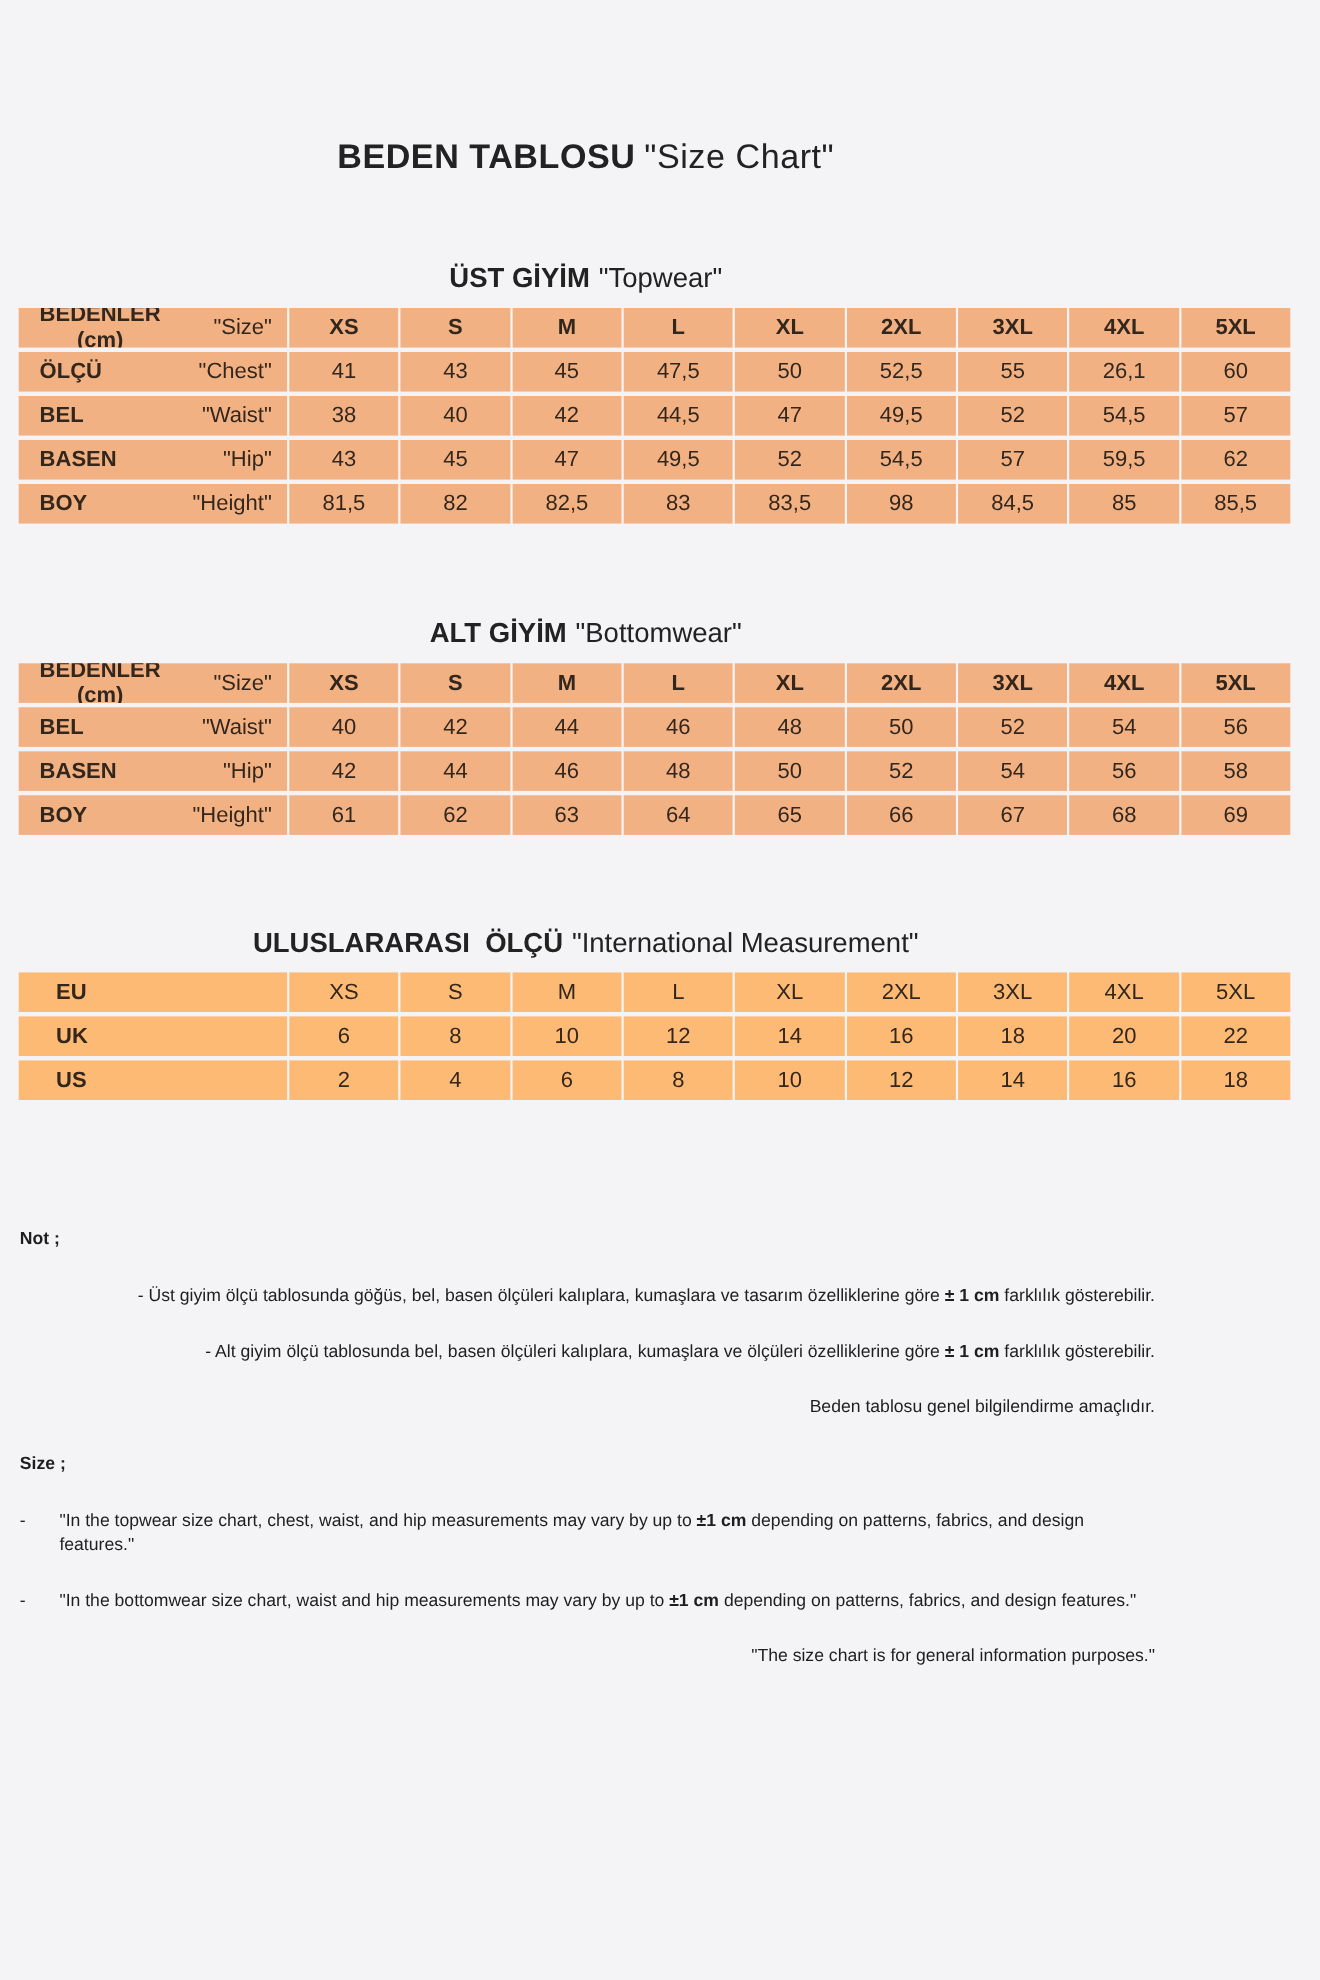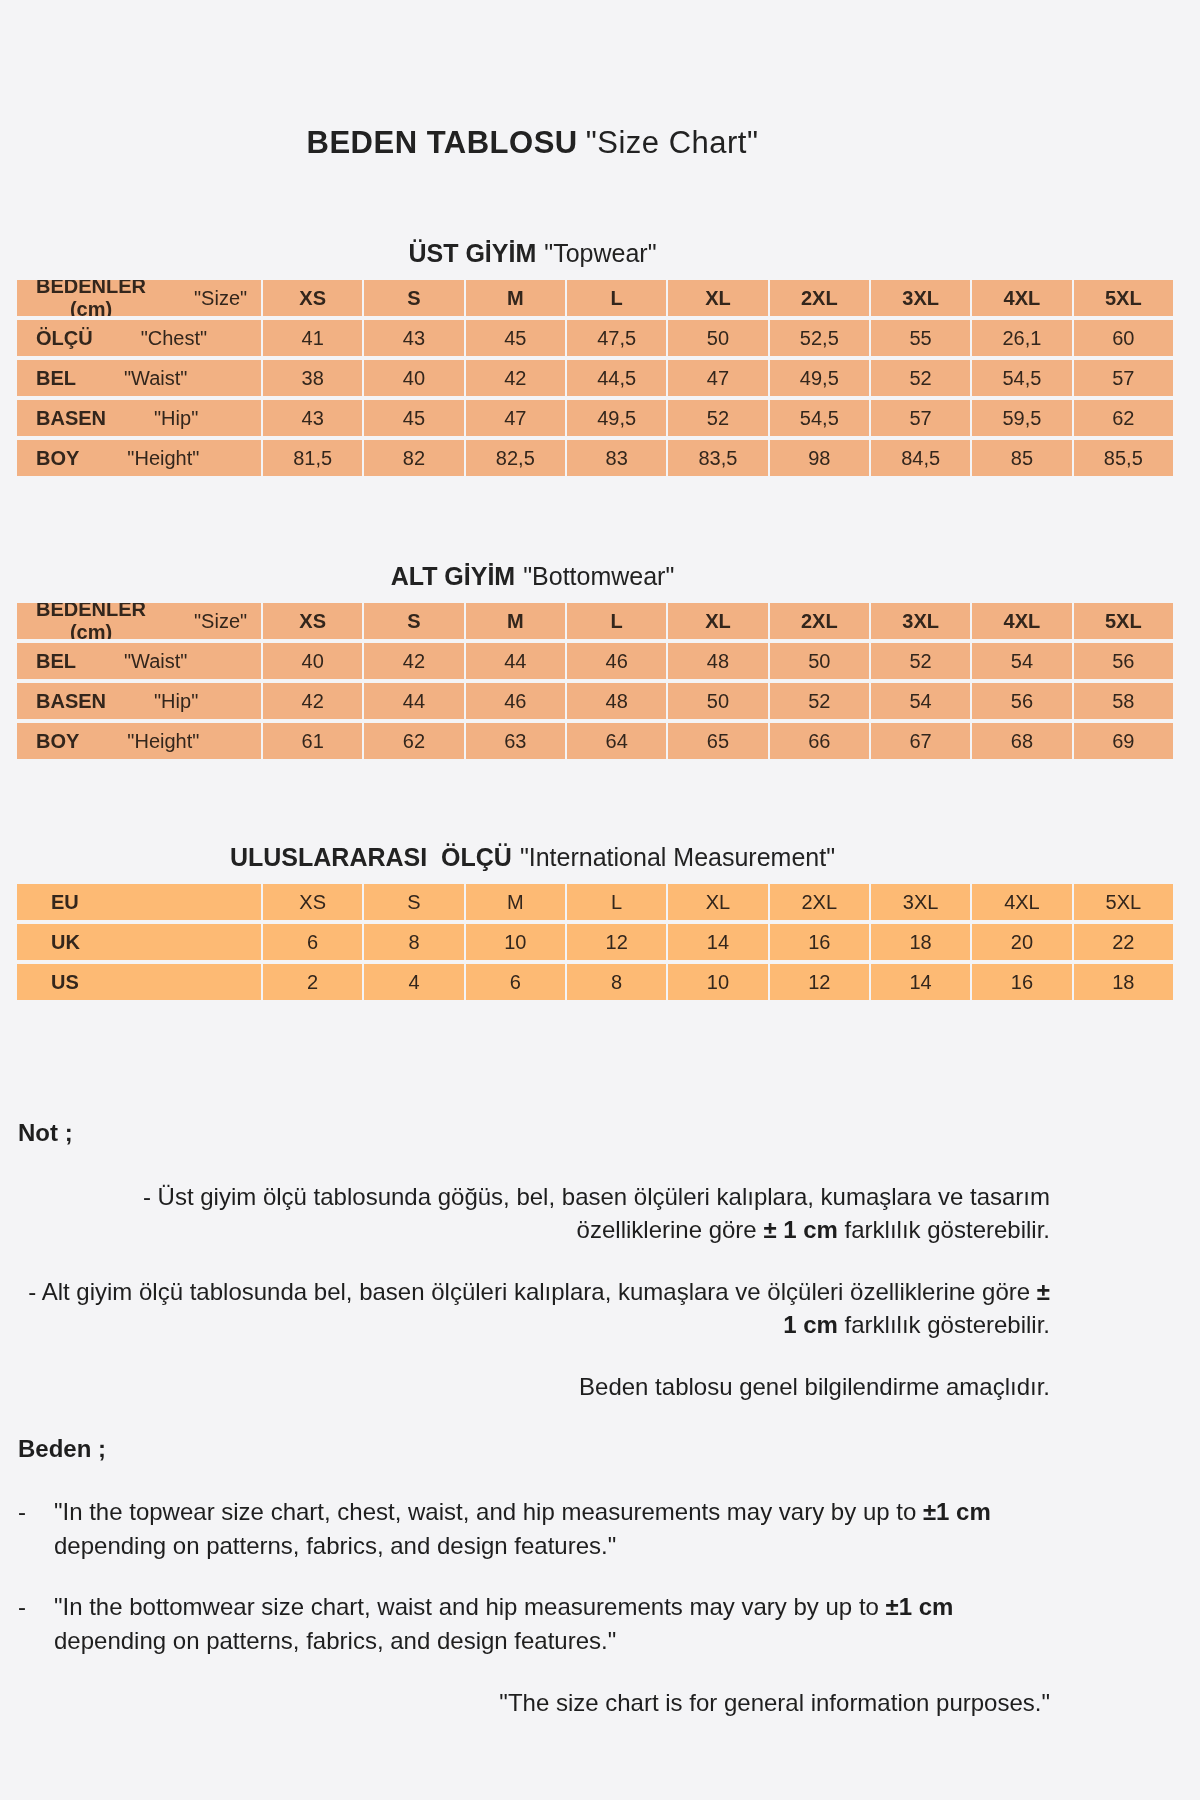--- a/index.html
+++ b/index.html
@@ -40,34 +40,34 @@
     text-align:center;
     font-size:20px;
     color:#33261c;
     padding:0 4px;
     overflow:hidden;
   }
   table.size-table.light td{background:#fdba74;}
   td.hdr{font-weight:bold;}
   td.label-cell{padding:0;}
   td.label-cell .lc{
-    display:flex;align-items:center;
+    display:flex;justify-content:space-between;align-items:center;
     height:36px;padding:0 10px 0 15px;gap:48px;
   }
   td.label-cell .b{font-weight:bold;}
   table.light td.label-cell .lc{padding-left:30px;}
 
   .hgap-top1{margin-top:78px;margin-bottom:8px;}
   .hgap-top2{margin-top:82px;margin-bottom:8px;}
   .hgap-top3{margin-top:80px;margin-bottom:8px;}
 
   .notes{
     margin:112px 0 0 18px;
     max-width:1032px;
-    font-size:24px;
+    font-size:16px;
     line-height:1.4;
     color:#1e1e1e;
   }
   .notes .nh{font-weight:bold;margin:0 0 30px 0;}
   .notes p.np{margin:0 0 28px 0;text-align:right;}
   .notes .b{font-weight:bold;}
   .notes .footer-tr{margin:32px 0 24px 0;}
   .bullet{display:flex;margin:24px 0 28px 0;}
   .bullet .dash{width:36px;flex:0 0 36px;}
   .bullet .btxt{flex:1;}
@@ -341,21 +341,21 @@
   <div class="notes">
 
     <p class="nh">Not ;</p>
 
     <p class="np"><span>- Üst giyim ölçü tablosunda göğüs, bel, basen ölçüleri kalıplara, kumaşlara ve tasarım özelliklerine göre </span><span class="b">± 1 cm</span><span> farklılık gösterebilir.</span></p>
 
     <p class="np"><span>- Alt giyim ölçü tablosunda bel, basen ölçüleri kalıplara, kumaşlara ve ölçüleri özelliklerine göre </span><span class="b">± 1 cm</span><span> farklılık gösterebilir.</span></p>
 
     <p class="np footer-tr">Beden tablosu genel bilgilendirme amaçlıdır.</p>
 
-    <p class="nh">Beden ;</p>
+    <p class="nh">Size ;</p>
 
     <div class="bullet">
       <span class="dash">-</span>
       <div class="btxt"><span>"In the topwear size chart, chest, waist, and hip measurements may vary by up to </span><span class="b">±1 cm</span><span> depending on patterns, fabrics, and design features."</span></div>
     </div>
 
     <div class="bullet">
       <span class="dash">-</span>
       <div class="btxt"><span>"In the bottomwear size chart, waist and hip measurements may vary by up to </span><span class="b">±1 cm</span><span> depending on patterns, fabrics, and design features."</span></div>
     </div>

